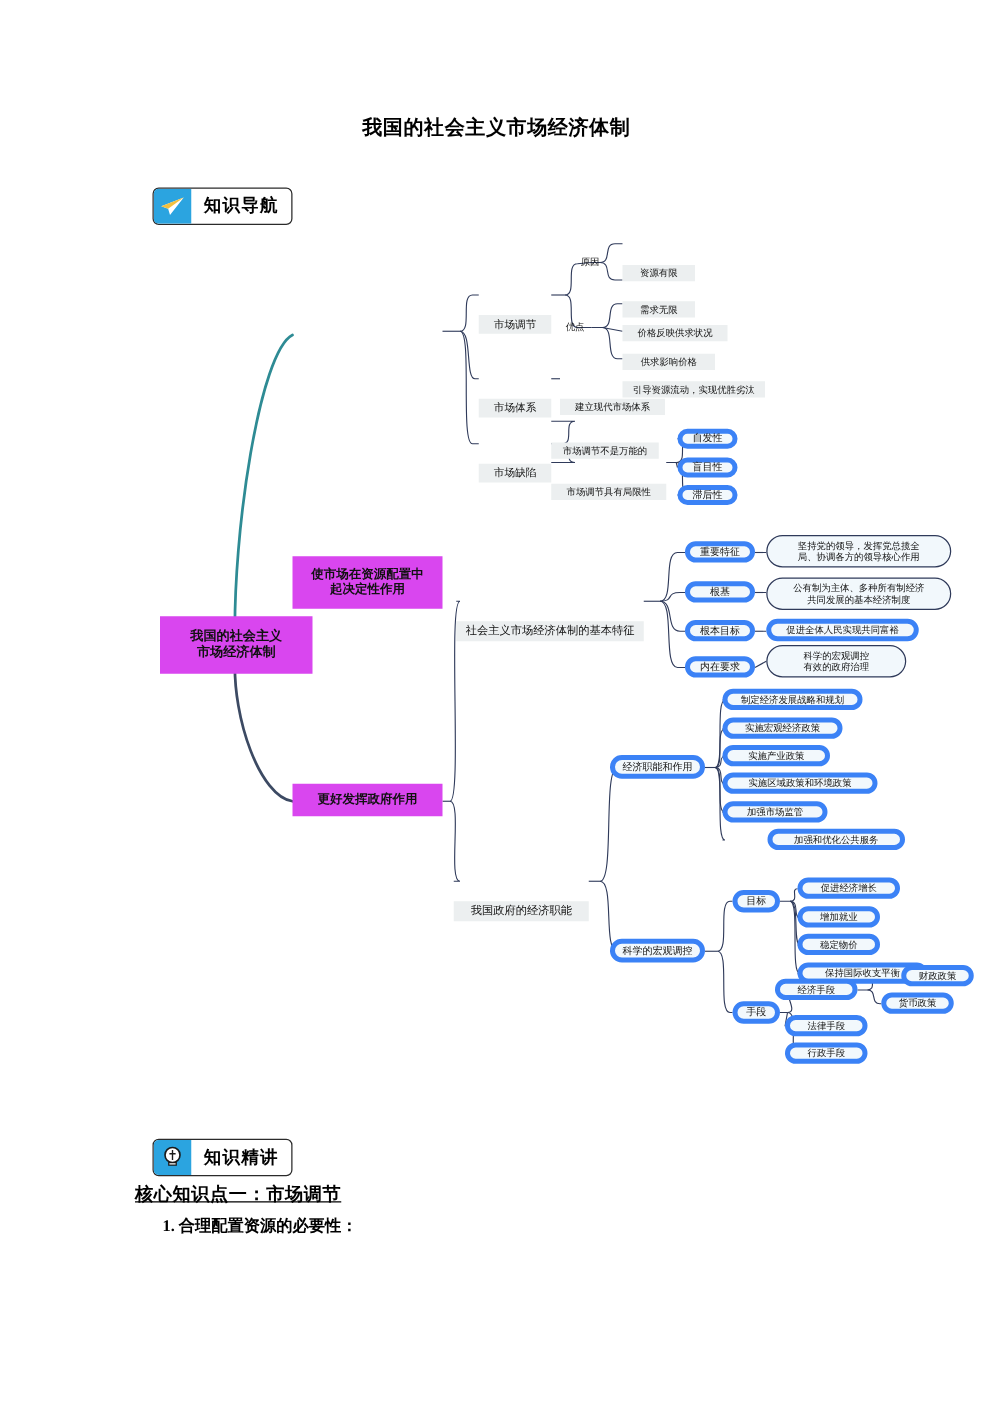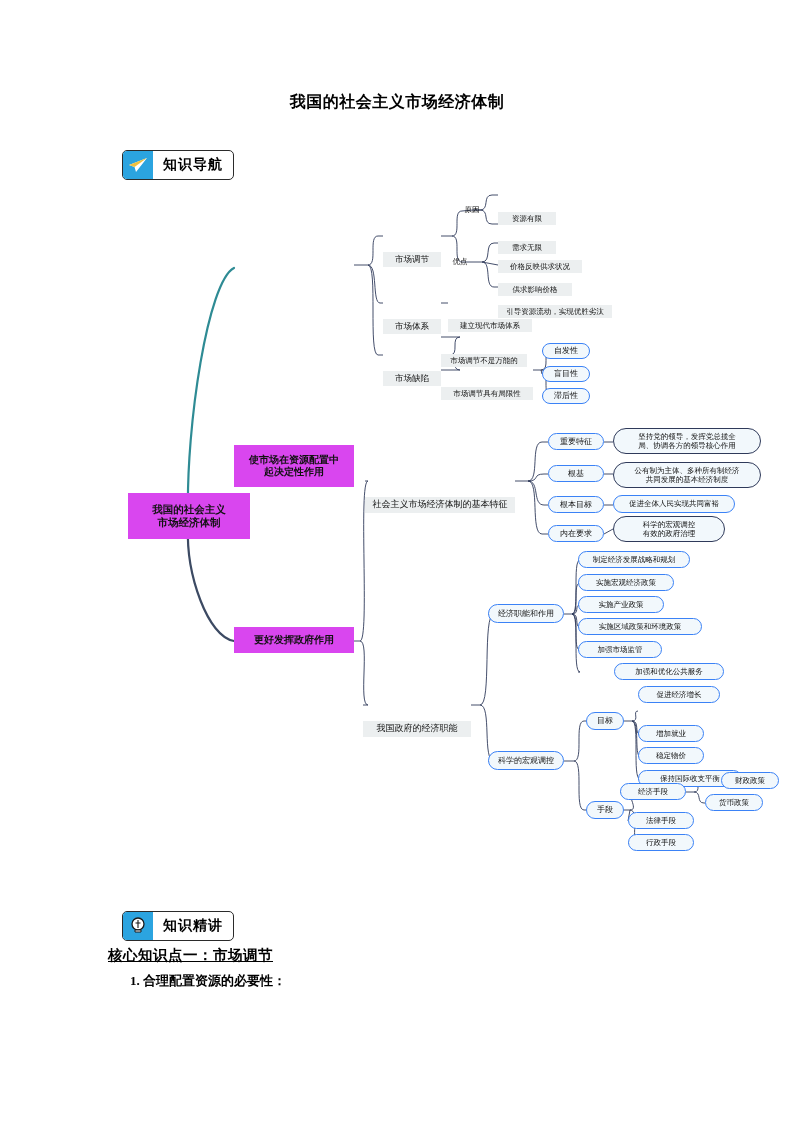--- a/index.html
+++ b/index.html
@@ -37,21 +37,21 @@
         display:flex;align-items:center;justify-content:center;
         text-align:center;line-height:1.25;white-space:pre-line;}
 
   
   .nd-grey{background:#d946ef;color:#111;font-weight:bold;}
   
   .nd-plain{background:transparent;color:#111;}
   
   .nd-lbl{background:#eceff0;color:#111;margin-top:24px;}
   
-  .nd-pill{background:#f2f8fc;border:1px solid #3b82f6;border-radius:11px;color:#111;}
+  .nd-pill{background:#f2f8fc;border:4px solid #3b82f6;border-radius:11px;color:#111;}
   .nd-pill-lg{background:#f2f8fc;border:1px solid #2f3a5a;border-radius:13px;color:#111;}
 
   #n-center{left:128px;top:318px;width:122px;height:46px;font-size:10.5px;}
   #n-b1{left:234px;top:270px;width:120px;height:42px;font-size:10px;}
   #n-b2{left:234px;top:452px;width:120px;height:26px;font-size:10px;}
 
   #n-sc{left:383px;top:53px;width:58px;height:15px;font-size:8.5px;}
   #n-sx{left:383px;top:120px;width:58px;height:15px;font-size:8.5px;}
   #n-sq{left:383px;top:172px;width:58px;height:15px;font-size:8.5px;}
 
@@ -91,21 +91,21 @@
   #n-jz2{left:578px;top:399px;width:96px;height:17px;font-size:7.5px;}
   #n-jz3{left:578px;top:421px;width:86px;height:17px;font-size:7.5px;}
   #n-jz4{left:578px;top:443px;width:124px;height:17px;font-size:7.5px;}
   #n-jz5{left:578px;top:466px;width:84px;height:17px;font-size:7.5px;}
   #n-jz6{left:578px;top:488px;width:110px;height:17px;font-size:7.5px;margin-left:36px;}
 
   #n-kx{left:488px;top:576px;width:76px;height:19px;font-size:8px;}
   #n-mb{left:586px;top:537px;width:38px;height:18px;font-size:8px;}
   #n-sd{left:586px;top:626px;width:38px;height:18px;font-size:8px;}
 
-  #n-mb1{left:638px;top:511px;width:82px;height:17px;font-size:7.5px;}
+  #n-mb1{left:638px;top:527px;width:82px;height:17px;font-size:7.5px;}
   #n-mb2{left:638px;top:550px;width:66px;height:17px;font-size:7.5px;}
   #n-mb3{left:638px;top:572px;width:66px;height:17px;font-size:7.5px;}
   #n-mb4{left:638px;top:595px;width:104px;height:17px;font-size:7.5px;}
 
   #n-jjsd{left:620px;top:608px;width:66px;height:17px;font-size:7.5px;}
   #n-flsd{left:628px;top:637px;width:66px;height:17px;font-size:7.5px;}
   #n-xzsd{left:628px;top:659px;width:66px;height:17px;font-size:7.5px;}
   #n-czzc{left:705px;top:597px;width:58px;height:17px;font-size:7.5px;margin-left:16px;}
   #n-hbzc{left:705px;top:619px;width:58px;height:17px;font-size:7.5px;}
 </style>

